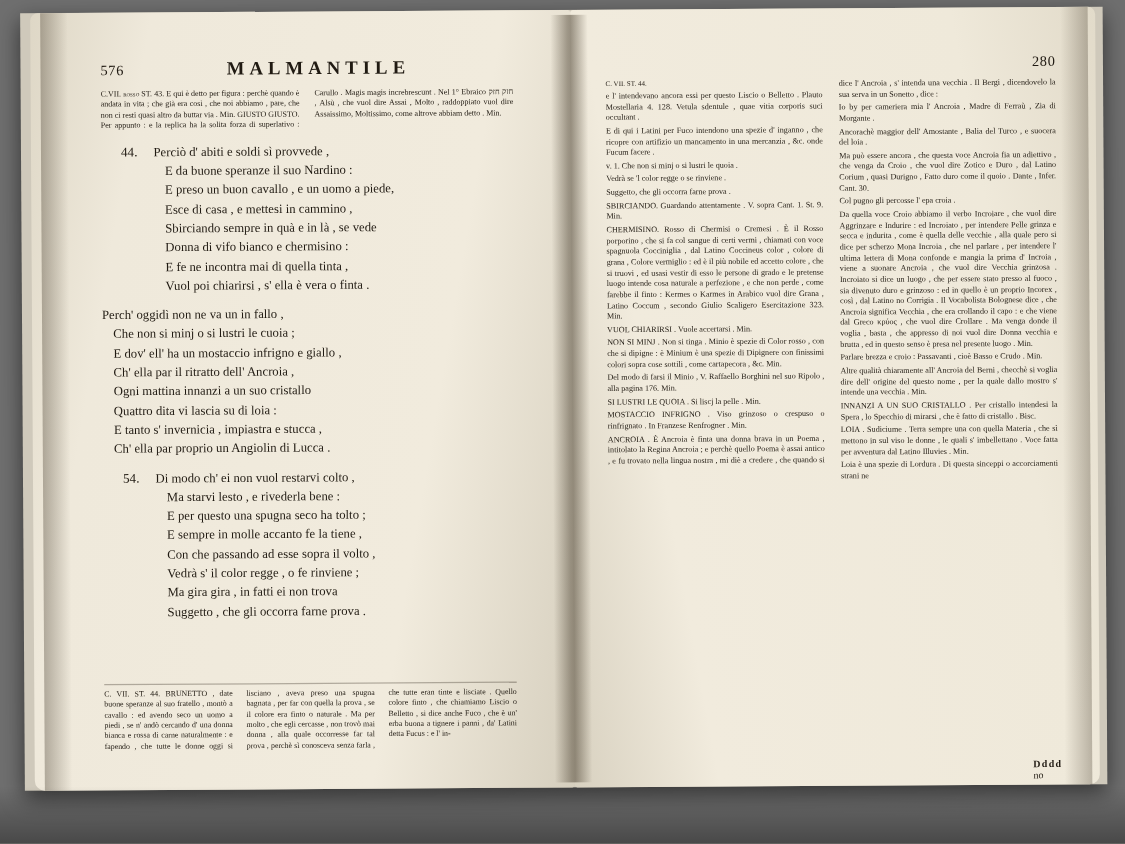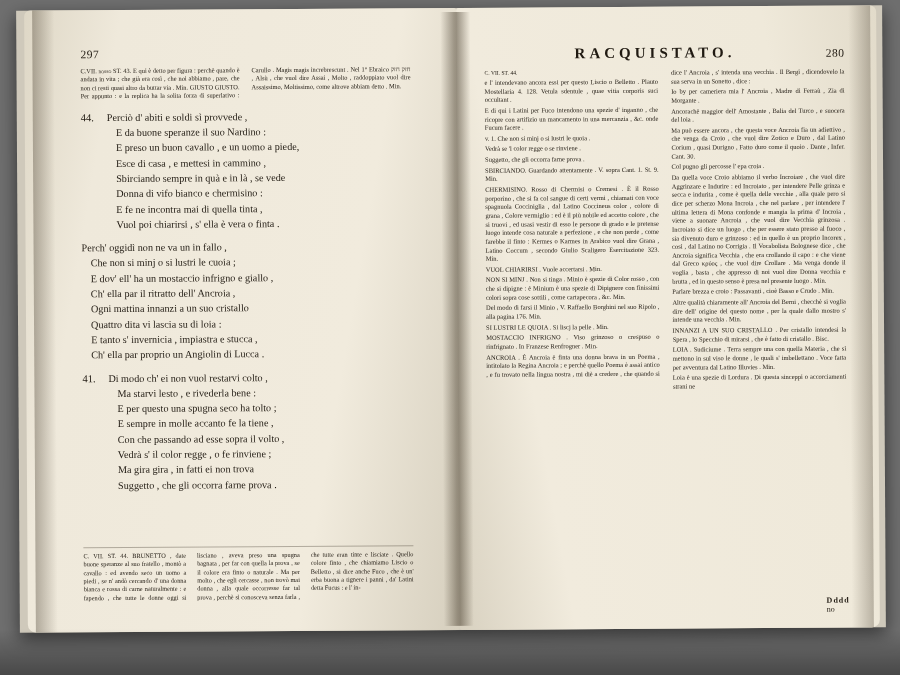--- a/index.html
+++ b/index.html
@@ -59,21 +59,21 @@
     font-size:6.4px;line-height:1.32;text-align:justify;
     column-count:2;column-gap:12px;
     -webkit-hyphens:auto;hyphens:auto;
   }
   .notes .sig{font-variant:small-caps;}
 
   .verse{
     margin-top:9px;font-size:10.2px;line-height:1.5;
   }
   .stanza{display:flex;margin-bottom:8px;}
-  .stanza .num{width:26px;flex:0 0 26px;font-size:10.5px;}
+  .stanza .num{width:26px;flex:0 0 26px;font-size:10.5px;margin-left:16px;}
   .stanza .lines{flex:1;}
   .stanza .lines div{white-space:nowrap;}
   .stanza .lines div.ind{padding-left:9px;}
 
   .foot{
     position:absolute;left:56px;right:46px;bottom:30px;
     font-size:6.3px;line-height:1.33;text-align:justify;
     column-count:3;column-gap:11px;
     border-top:1px solid rgba(58,48,38,.35);padding-top:4px;
   }
@@ -82,41 +82,42 @@
   
   .r-cols{
     font-size:6.5px;line-height:1.33;text-align:justify;
     column-count:2;column-gap:13px;
     height:495px;
   }
   .r-cols p{margin:0 0 2px;}
   .sidenote{font-size:5.6px;line-height:1.25;}
 
   .catch{
-    position:absolute;right:30px;bottom:14px;text-align:left;font-size:8px;
+    position:absolute;right:30px;bottom:3px;text-align:left;font-size:8px;
   }
   .catch .sig{font-weight:600;letter-spacing:1px;}
 
   .shadowband{
     position:absolute;left:0;right:0;bottom:0;height:46px;
     background:linear-gradient(180deg,rgba(0,0,0,0),rgba(0,0,0,.35));
     pointer-events:none;
   }
 </style>
 </head>
 <body>
 
 <div class="scene">
   <div class="book">
 
     <div class="page left">
       <div class="content">
         <div class="l-inner">
           <div class="runhead">
-            <span class="folio">297</span>
+            <span class="folio">576</span>
+            <span class="title">MALMANTILE</span>
             <span class="folio"></span>
           </div>
 
           <div class="notes">
             <span class="sig">C.VII. rosso
 ST. 43.</span>
             <span>E qui è detto per figura : perchè quando è andata in vita ; che già era così , che noi abbiamo , pare, che non ci resti quasi altro da buttar via . Min.  GIUSTO GIUSTO. Per appunto : e la</span>
             <span>replica ha la solita forza di superlativo : Carullo . Magis magis increbrescunt . Nel 1° Ebraico חזק חזק , Alsù , che vuol dire Assai , Molto , raddoppiato vuol dire Assaissimo, Moltissimo, come altrove abbiam detto . Min.</span>
           </div>
 
@@ -143,21 +144,21 @@
                 <div class="ind">E dov' ell' ha un mostaccio infrigno e giallo ,</div>
                 <div class="ind">Ch' ella par il ritratto dell' Ancroia ,</div>
                 <div class="ind">Ogni mattina innanzi a un suo cristallo</div>
                 <div class="ind">Quattro dita vi lascia su di loia :</div>
                 <div class="ind">E tanto s' invernicia , impiastra e stucca ,</div>
                 <div class="ind">Ch' ella par proprio un Angiolin di Lucca .</div>
               </div>
             </div>
 
             <div class="stanza">
-              <div class="num">41.</div>
+              <div class="num">54.</div>
               <div class="lines">
                 <div>Di modo ch' ei non vuol restarvi colto ,</div>
                 <div class="ind">Ma starvi lesto , e rivederla bene :</div>
                 <div class="ind">E per questo una spugna seco ha tolto ;</div>
                 <div class="ind">E sempre in molle accanto fe la tiene ,</div>
                 <div class="ind">Con che passando ad esse sopra il volto ,</div>
                 <div class="ind">Vedrà s' il color regge , o fe rinviene ;</div>
                 <div class="ind">Ma gira gira , in fatti ei non trova</div>
                 <div class="ind">Suggetto , che gli occorra farne prova .</div>
               </div>
@@ -174,21 +175,20 @@
         </div>
       </div>
       <div class="edge-shadow-l"></div>
     </div>
 
     <div class="page right">
       <div class="content">
         <div class="r-inner">
           <div class="runhead">
             <span class="folio"></span>
-            <span class="title">RACQUISTATO.</span>
             <span class="folio">280</span>
           </div>
 
           <div class="r-cols">
             <p class="sidenote">C. VII.
 ST. 44.</p>
             <p>e l' intendevano ancora essi per questo Liscio o Belletto . Plauto Mostellaria 4. 128. Vetula sdentule , quae vitia corporis suci occultant .</p>
             <p>E di qui i Latini per Fuco intendono una spezie d' inganno , che ricopre con artifizio un mancamento in una mercanzia , &amp;c. onde Fucum facere .</p>
             <p>v. 1. Che non si minj o si lustri le quoia .</p>
             <p>Vedrà se 'l color regge o se rinviene .</p>

